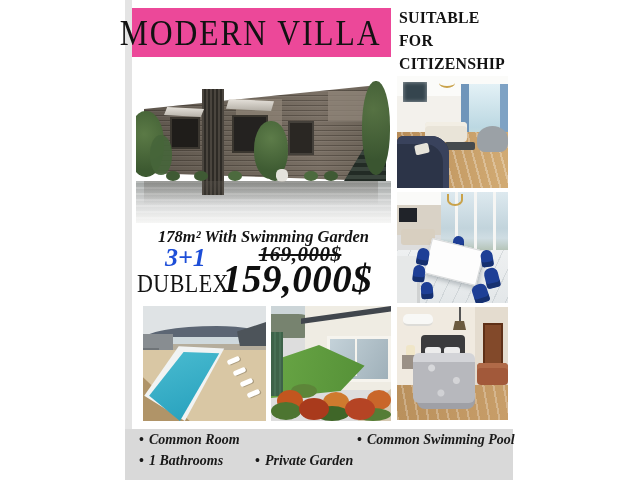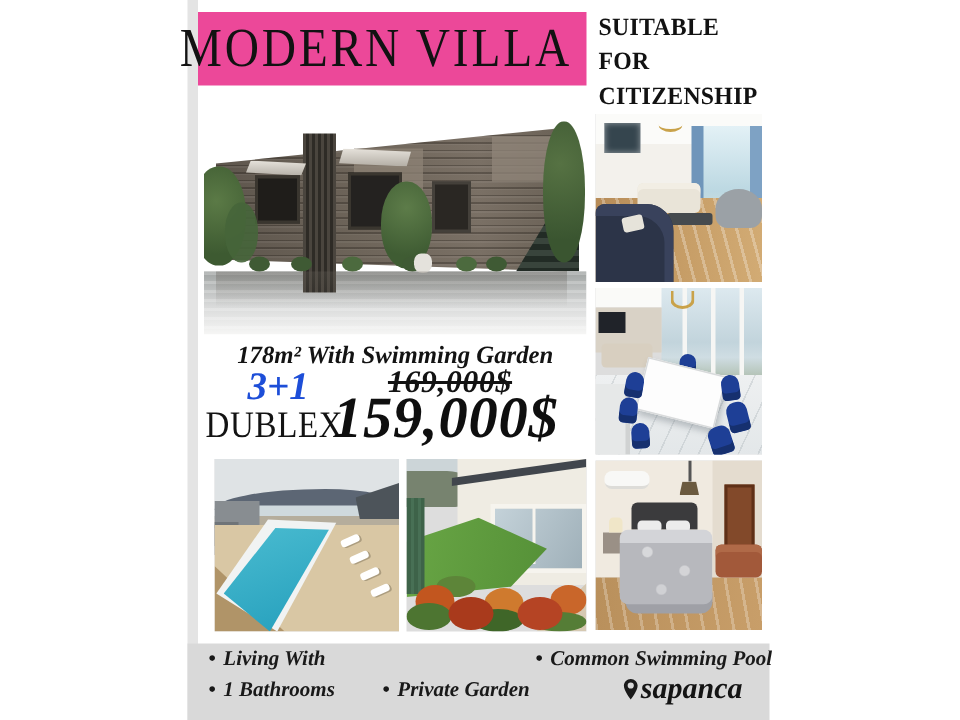--- a/index.html
+++ b/index.html
@@ -346,32 +346,26 @@
   </div>
 
   <div class="abs area-text">178m² With Swimming Garden</div>
   <div class="abs unit-type">3+1</div>
   <div class="abs unit-layout">DUBLEX</div>
   <div class="abs old-price">169,000$</div>
   <div class="abs new-price">159,000$</div>
 
   <div class="abs footer">
     <div class="feat fc1a">
-      <span class="bdot">•</span><span>Living With</span>
+      <span class="bdot">•</span><span>Common Room</span>
     </div>
     <div class="feat fc1b">
       <span class="bdot">•</span><span>1 Bathrooms</span>
     </div>
     <div class="feat fc2b">
       <span class="bdot">•</span><span>Private Garden</span>
     </div>
     <div class="feat fc3a">
       <span class="bdot">•</span><span>Common Swimming Pool</span>
     </div>
-    <div class="loc">
-      <svg width="11" height="15" viewBox="0 0 24 32">
-        <path d="M12 1C6.5 1 2 5.5 2 11c0 7.5 10 20 10 20s10-12.5 10-20C22 5.5 17.5 1 12 1zm0 14a4.5 4.5 0 1 1 0-9 4.5 4.5 0 0 1 0 9z" fill="#1a1a1a"></path>
-      </svg>
-      <span class="loc-label">sapanca</span>
-    </div>
   </div>
 
 </div>
 
 </body></html>

